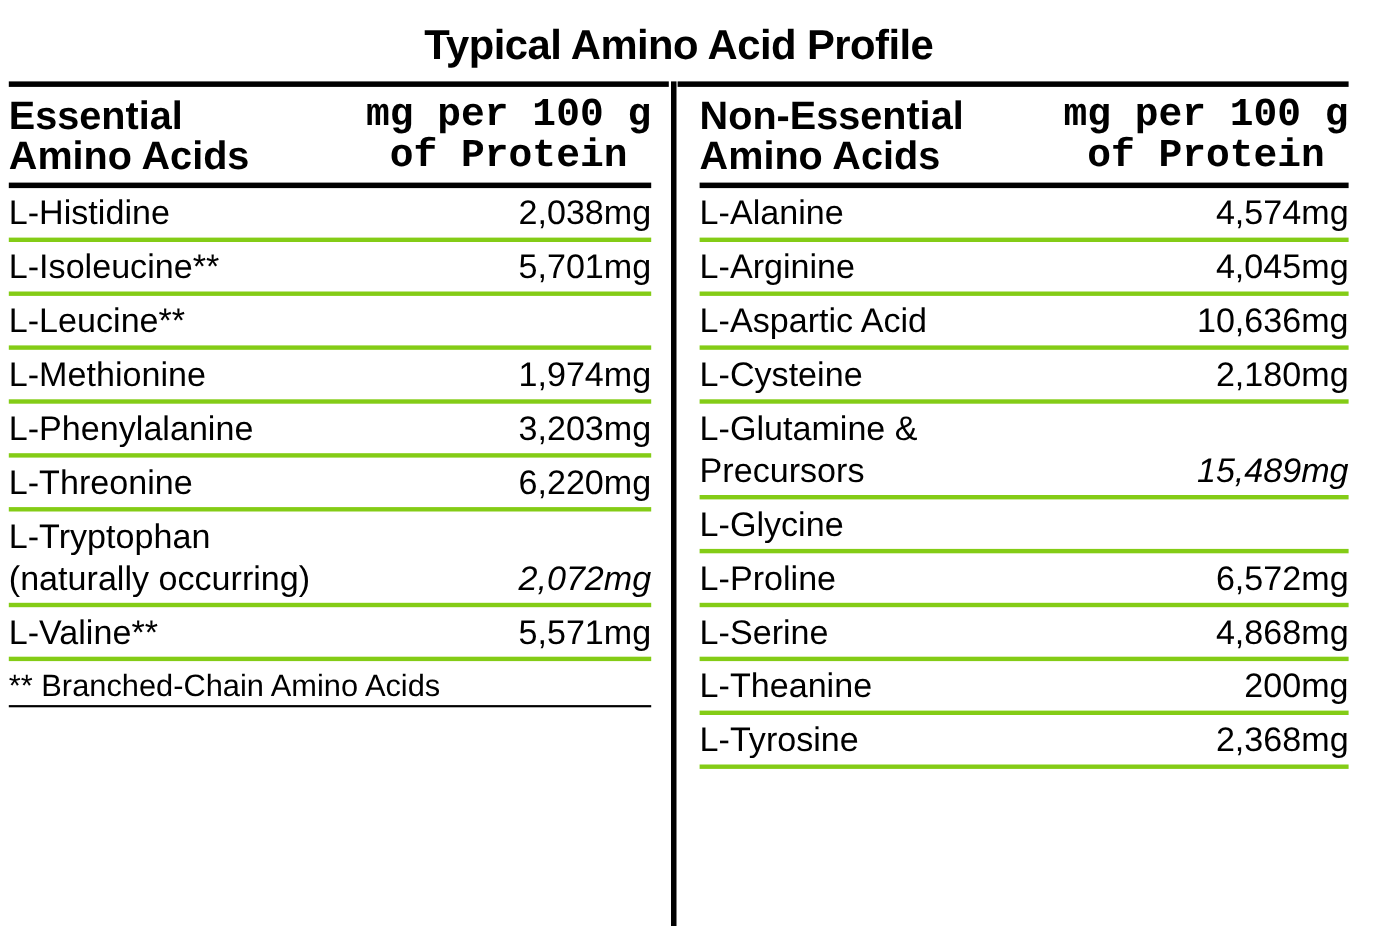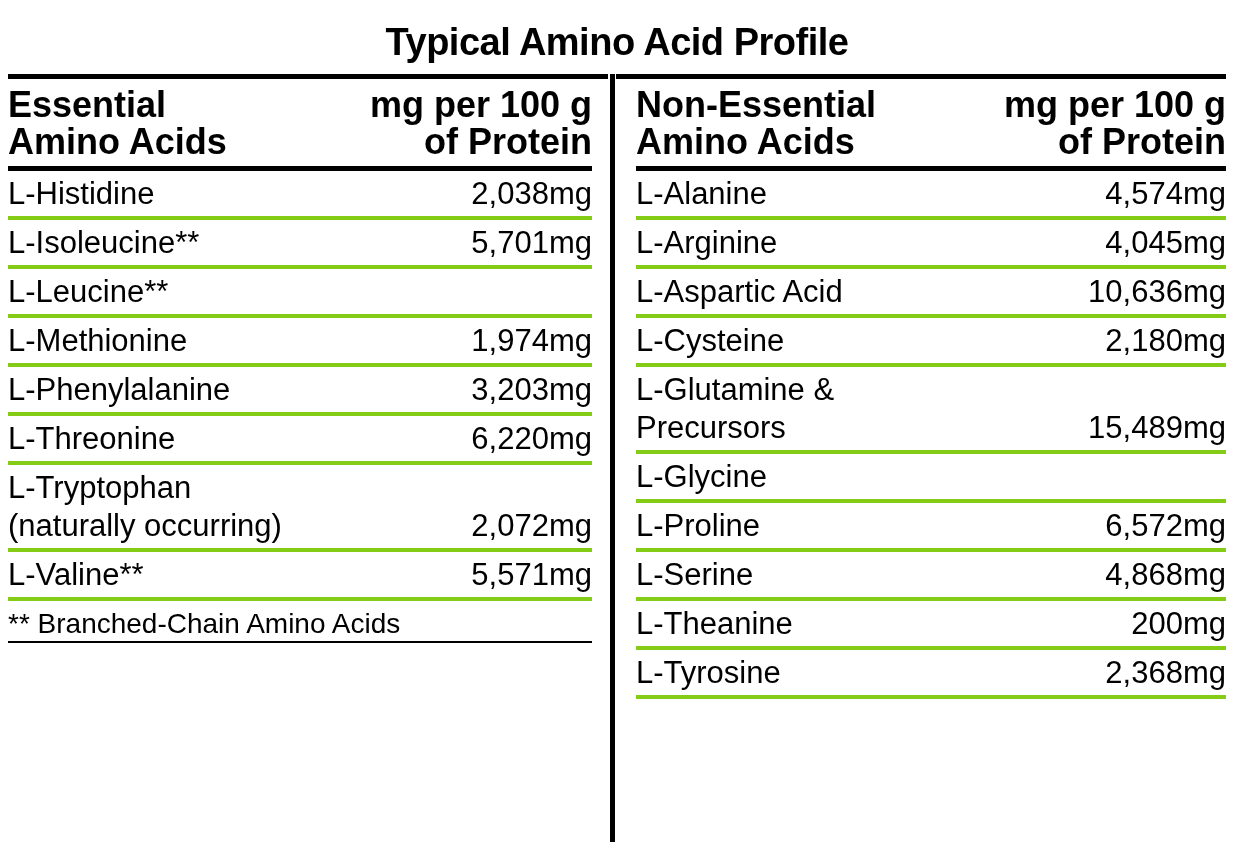--- a/index.html
+++ b/index.html
@@ -70,22 +70,23 @@
     line-height: 37px;
     padding-top: 7px;
     padding-bottom: 6px;
     border-bottom: 5px solid #000;
   }
   .head .head-name {
     text-align: left;
     white-space: pre-line;
   }
   .head .head-units {
-    text-align: right;
+    text-align: center;
     white-space: pre-line;
+    font-family: Liberation Mono, monospace;
   }
   .row {
     display: flex;
     align-items: flex-start;
     justify-content: space-between;
     font-size: 31px;
     line-height: 38px;
     padding-top: 4px;
     padding-bottom: 3px;
     border-bottom: 4px solid #84cc16;
@@ -97,20 +98,21 @@
   .row .val {
     text-align: right;
     white-space: nowrap;
     padding-left: 10px;
   }
   .row.two-line {
     line-height: 38px;
   }
   .row.two-line .val {
     align-self: flex-end;
+    font-style: italic;
   }
   .footnote {
     font-size: 28px;
     line-height: 34px;
     padding-top: 6px;
     border-bottom: 2px solid #000;
     padding-bottom: 0;
   }
 </style>
 </head>

